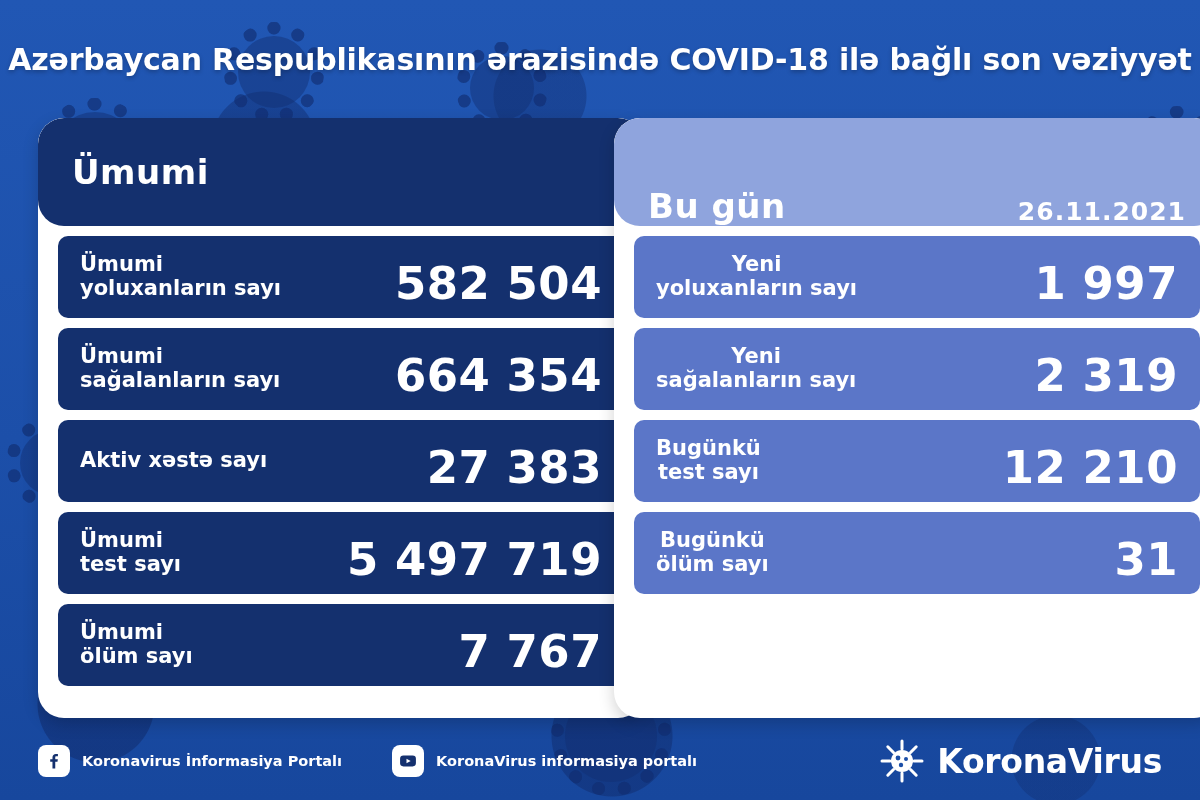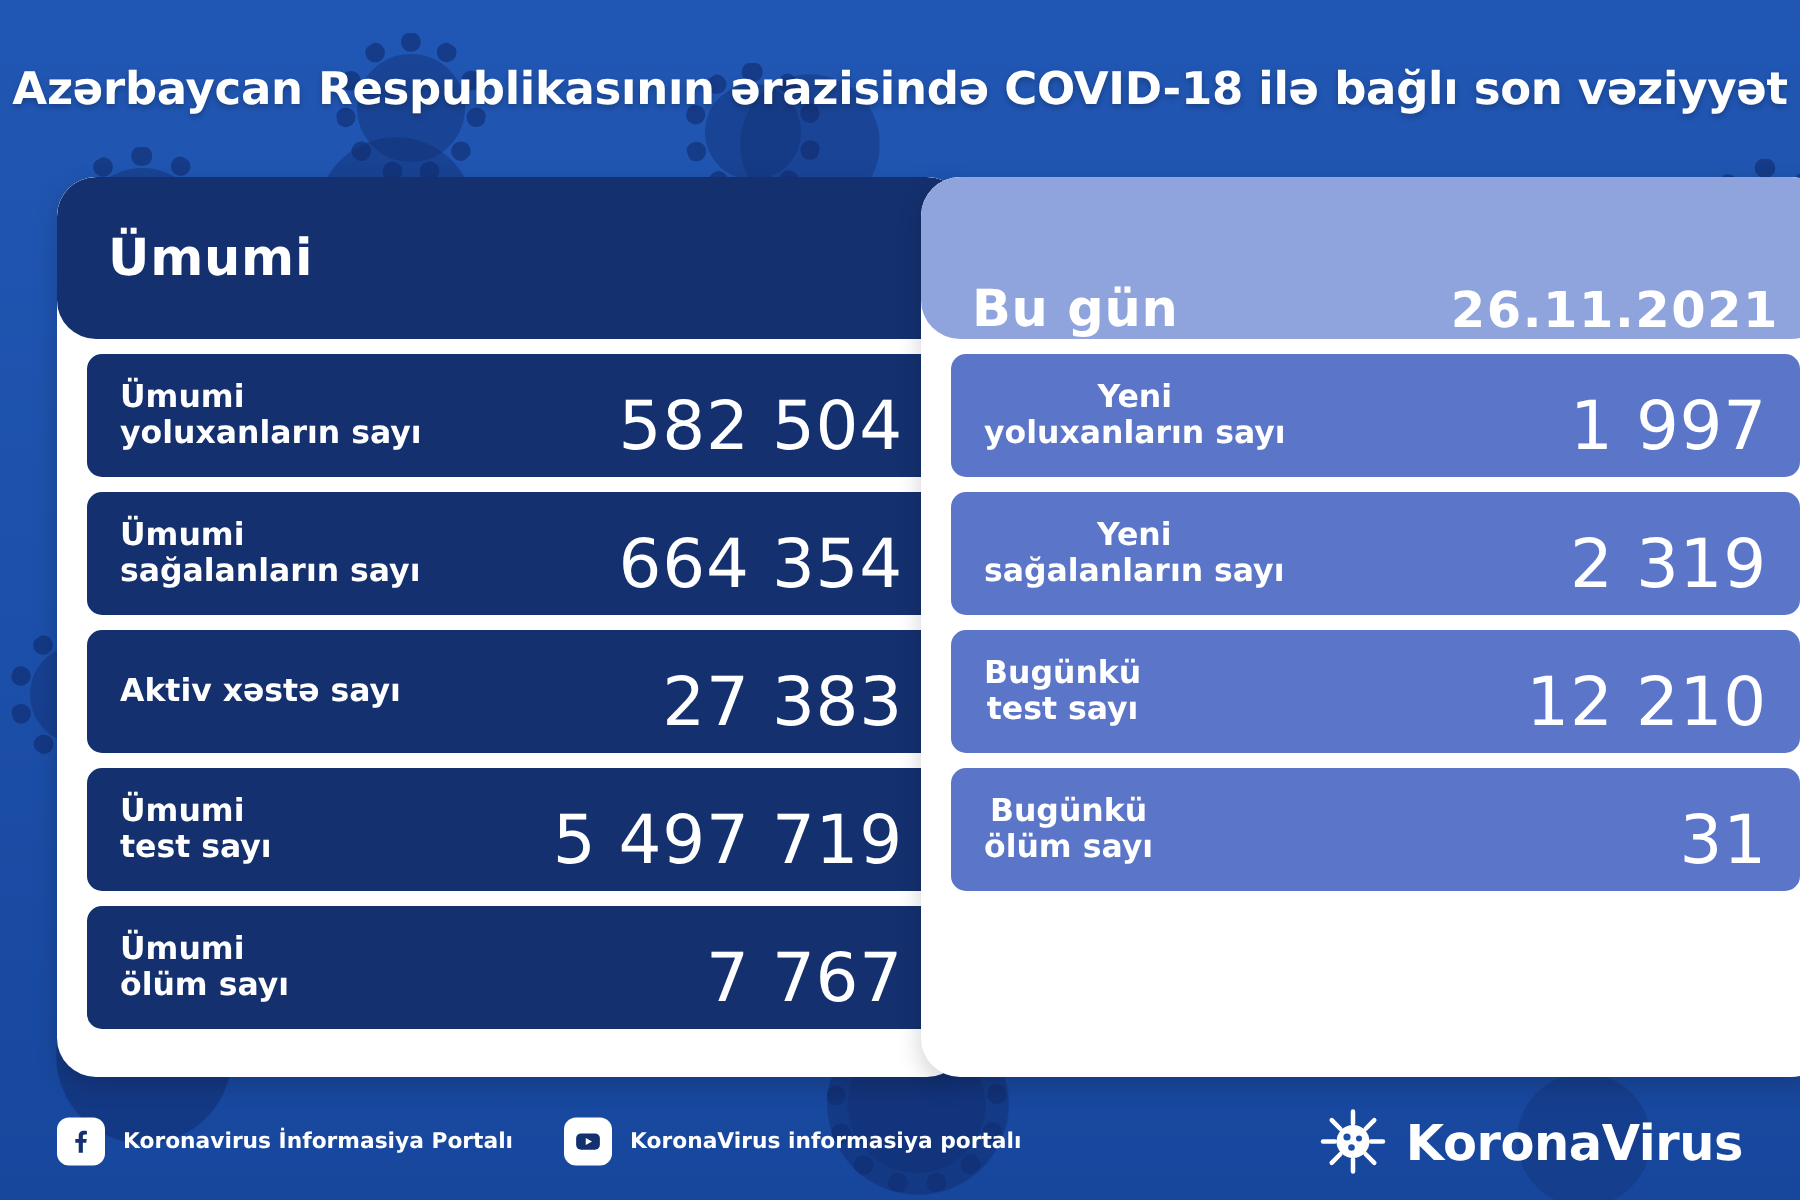--- a/index.html
+++ b/index.html
@@ -89,21 +89,21 @@
   .panel.right .panel-head { background: #8fa4dd; align-items: flex-end; }
 
   .panel-head-title {
     color: #ffffff;
     font-size: 34px;
     font-weight: bold;
     letter-spacing: 0.5px;
   }
   .panel-head-date {
     color: #ffffff;
-    font-size: 33px;
+    font-size: 25px;
     font-weight: bold;
     letter-spacing: 1px;
   }
 
   .rows {
     padding: 10px 20px 16px 20px;
     box-sizing: border-box;
     display: flex;
     flex-direction: column;
     gap: 10px;
@@ -123,36 +123,37 @@
   .row-label {
     color: #ffffff;
     font-size: 21px;
     font-weight: bold;
     line-height: 1.14;
     max-width: 235px;
   }
   .row-value {
     color: #ffffff;
     font-size: 45px;
-    font-weight: normal;
+    font-weight: bold;
     letter-spacing: 0.5px;
     white-space: nowrap;
     margin-top: 12px;
   }
 
   
   .footer {
     position: absolute;
     left: 0; right: 0;
     bottom: 0;
     height: 78px;
     display: flex;
     align-items: center;
     padding: 0 38px;
     box-sizing: border-box;
+    gap: 16px;
   }
   .social {
     display: flex;
     align-items: center;
     gap: 12px;
     margin-right: 34px;
   }
   .social-label {
     color: #ffffff;
     font-size: 14.5px;

